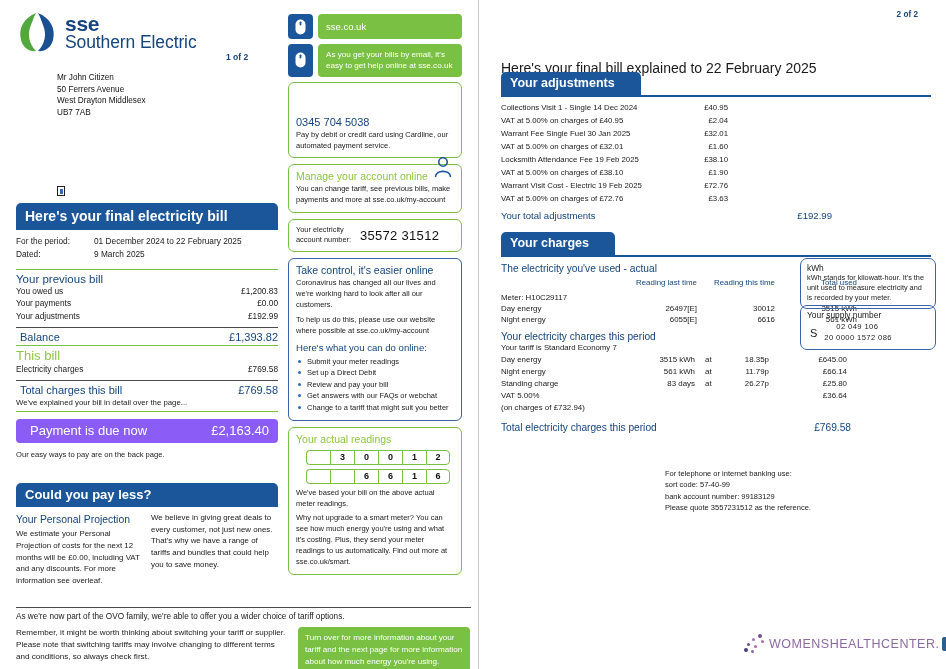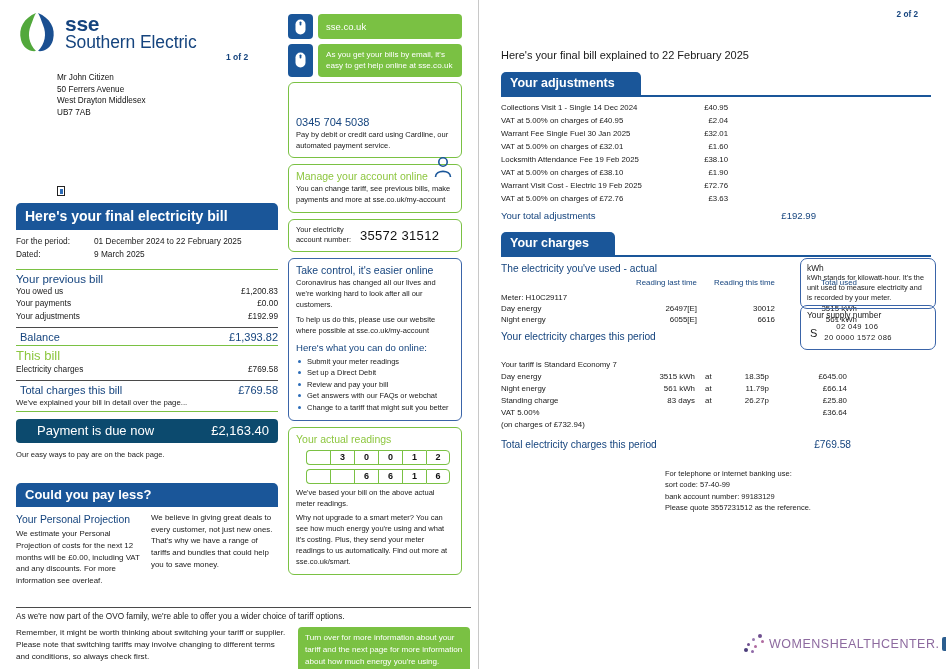--- a/index.html
+++ b/index.html
@@ -57,23 +57,23 @@
   .fb-meta .lbl { width: 78px; }
   .fb-sect-title { font-size: 11.5px; color: #15447e; margin-top: 3px; }
   .fb-row { display: flex; font-size: 8.3px; line-height: 1.5; }
   .fb-row .lbl { flex: 1; }
   .fb-row .val { width: 86px; text-align: right; }
   .fb-total { display: flex; font-size: 11px; color: #15447e; padding: 3px 0 2px 4px; gap: 40px; }
   .fb-total .lbl { flex: 1; }
   .fb-total .val { text-align: right; }
   .thisbill { font-size: 13px; color: #8dc63f; margin-top: 2px; }
   #pay-bar {
-    margin-top: 7px; background: #0c4a6e; color: #fff;
+    margin-top: 7px; background: #8b5cf6; color: #fff;
     display: flex; align-items: center;
-    border-radius: 4px; padding: 4px 9px 5px 21px;
+    border-radius: 4px; padding: 4px 9px 5px 14px;
     font-size: 13px;
   }
   #pay-bar .lbl { flex: 1; }
   #pay-note { font-size: 7.6px; margin-top: 7px; color: #222; }
 
   
   #pay-less { position: absolute; left: 16px; top: 483px; width: 262px; }
   #pay-less .bar-blue { font-size: 13px; padding: 4px 10px 5px 9px; }
   .pl-cols { display: flex; gap: 10px; margin-top: 5px; }
   .pl-col { width: 125px; font-size: 7.9px; line-height: 1.48; }
@@ -130,34 +130,34 @@
     font-size: 9px; font-weight: bold; color: #111;
     display: flex; align-items: center; justify-content: center;
     border-right: none;
   }
   .readings-row .cell:first-child { border-radius: 4px 0 0 4px; }
   .readings-row .cell:last-child { border-right: 1px solid #7ac143; border-radius: 0 4px 4px 0; }
 
   
   #right-page { position: absolute; left: 479px; top: 0; width: 467px; height: 669px; }
   #page-num-right { position: absolute; right: 28px; top: 10px; font-size: 8.2px; font-weight: bold; color: #15447e; text-align: center; }
-  #explained { position: absolute; left: 22px; top: 49px; font-size: 11px; color: #1a1a1a; }
+  #explained { position: absolute; left: 22px; top: 60px; font-size: 14px; color: #1a1a1a; }
 
   #adjust { position: absolute; left: 22px; top: 72px; width: 430px; }
   .adj-list { margin-top: 5px; }
   .adj-row { display: flex; font-size: 7.8px; line-height: 1.42; margin-bottom: 2px; }
   .adj-row .d { width: 175px; }
   .adj-row .v { width: 52px; text-align: right; }
-  .adj-total { display: flex; font-size: 9.6px; color: #15447e; margin-top: 5px; }
+  .adj-total { display: flex; font-size: 9.6px; color: #15447e; margin-top: 5px; gap: 16px; }
   .adj-total .d { width: 227px; }
   .adj-total .v { width: 88px; text-align: right; }
 
   #charges { position: absolute; left: 22px; top: 232px; width: 430px; }
   .ch-h { font-size: 10.2px; color: #15447e; margin-top: 6px; }
-  .ch-sub { font-size: 7.8px; margin-top: 18px; }
+  .ch-sub { font-size: 7.8px; margin-top: 1px; }
   table.meter { border-collapse: collapse; margin-top: 4px; font-size: 7.9px; }
   table.meter th { font-weight: normal; color: #15447e; font-size: 7.9px; text-align: right; padding: 0 0 4px 0; line-height: 1.25; vertical-align: bottom; }
   table.meter th.l { text-align: left; width: 118px; }
   table.meter td { padding: 1px 0; }
   table.meter td.l { text-align: left; }
   table.meter td.r { text-align: right; }
   .col-w1 { width: 78px; } .col-w2 { width: 78px; } .col-w3 { width: 82px; }
 
   table.charges { border-collapse: collapse; font-size: 7.9px; margin-top: 2px; }
   table.charges td { padding: 1.5px 0; }

